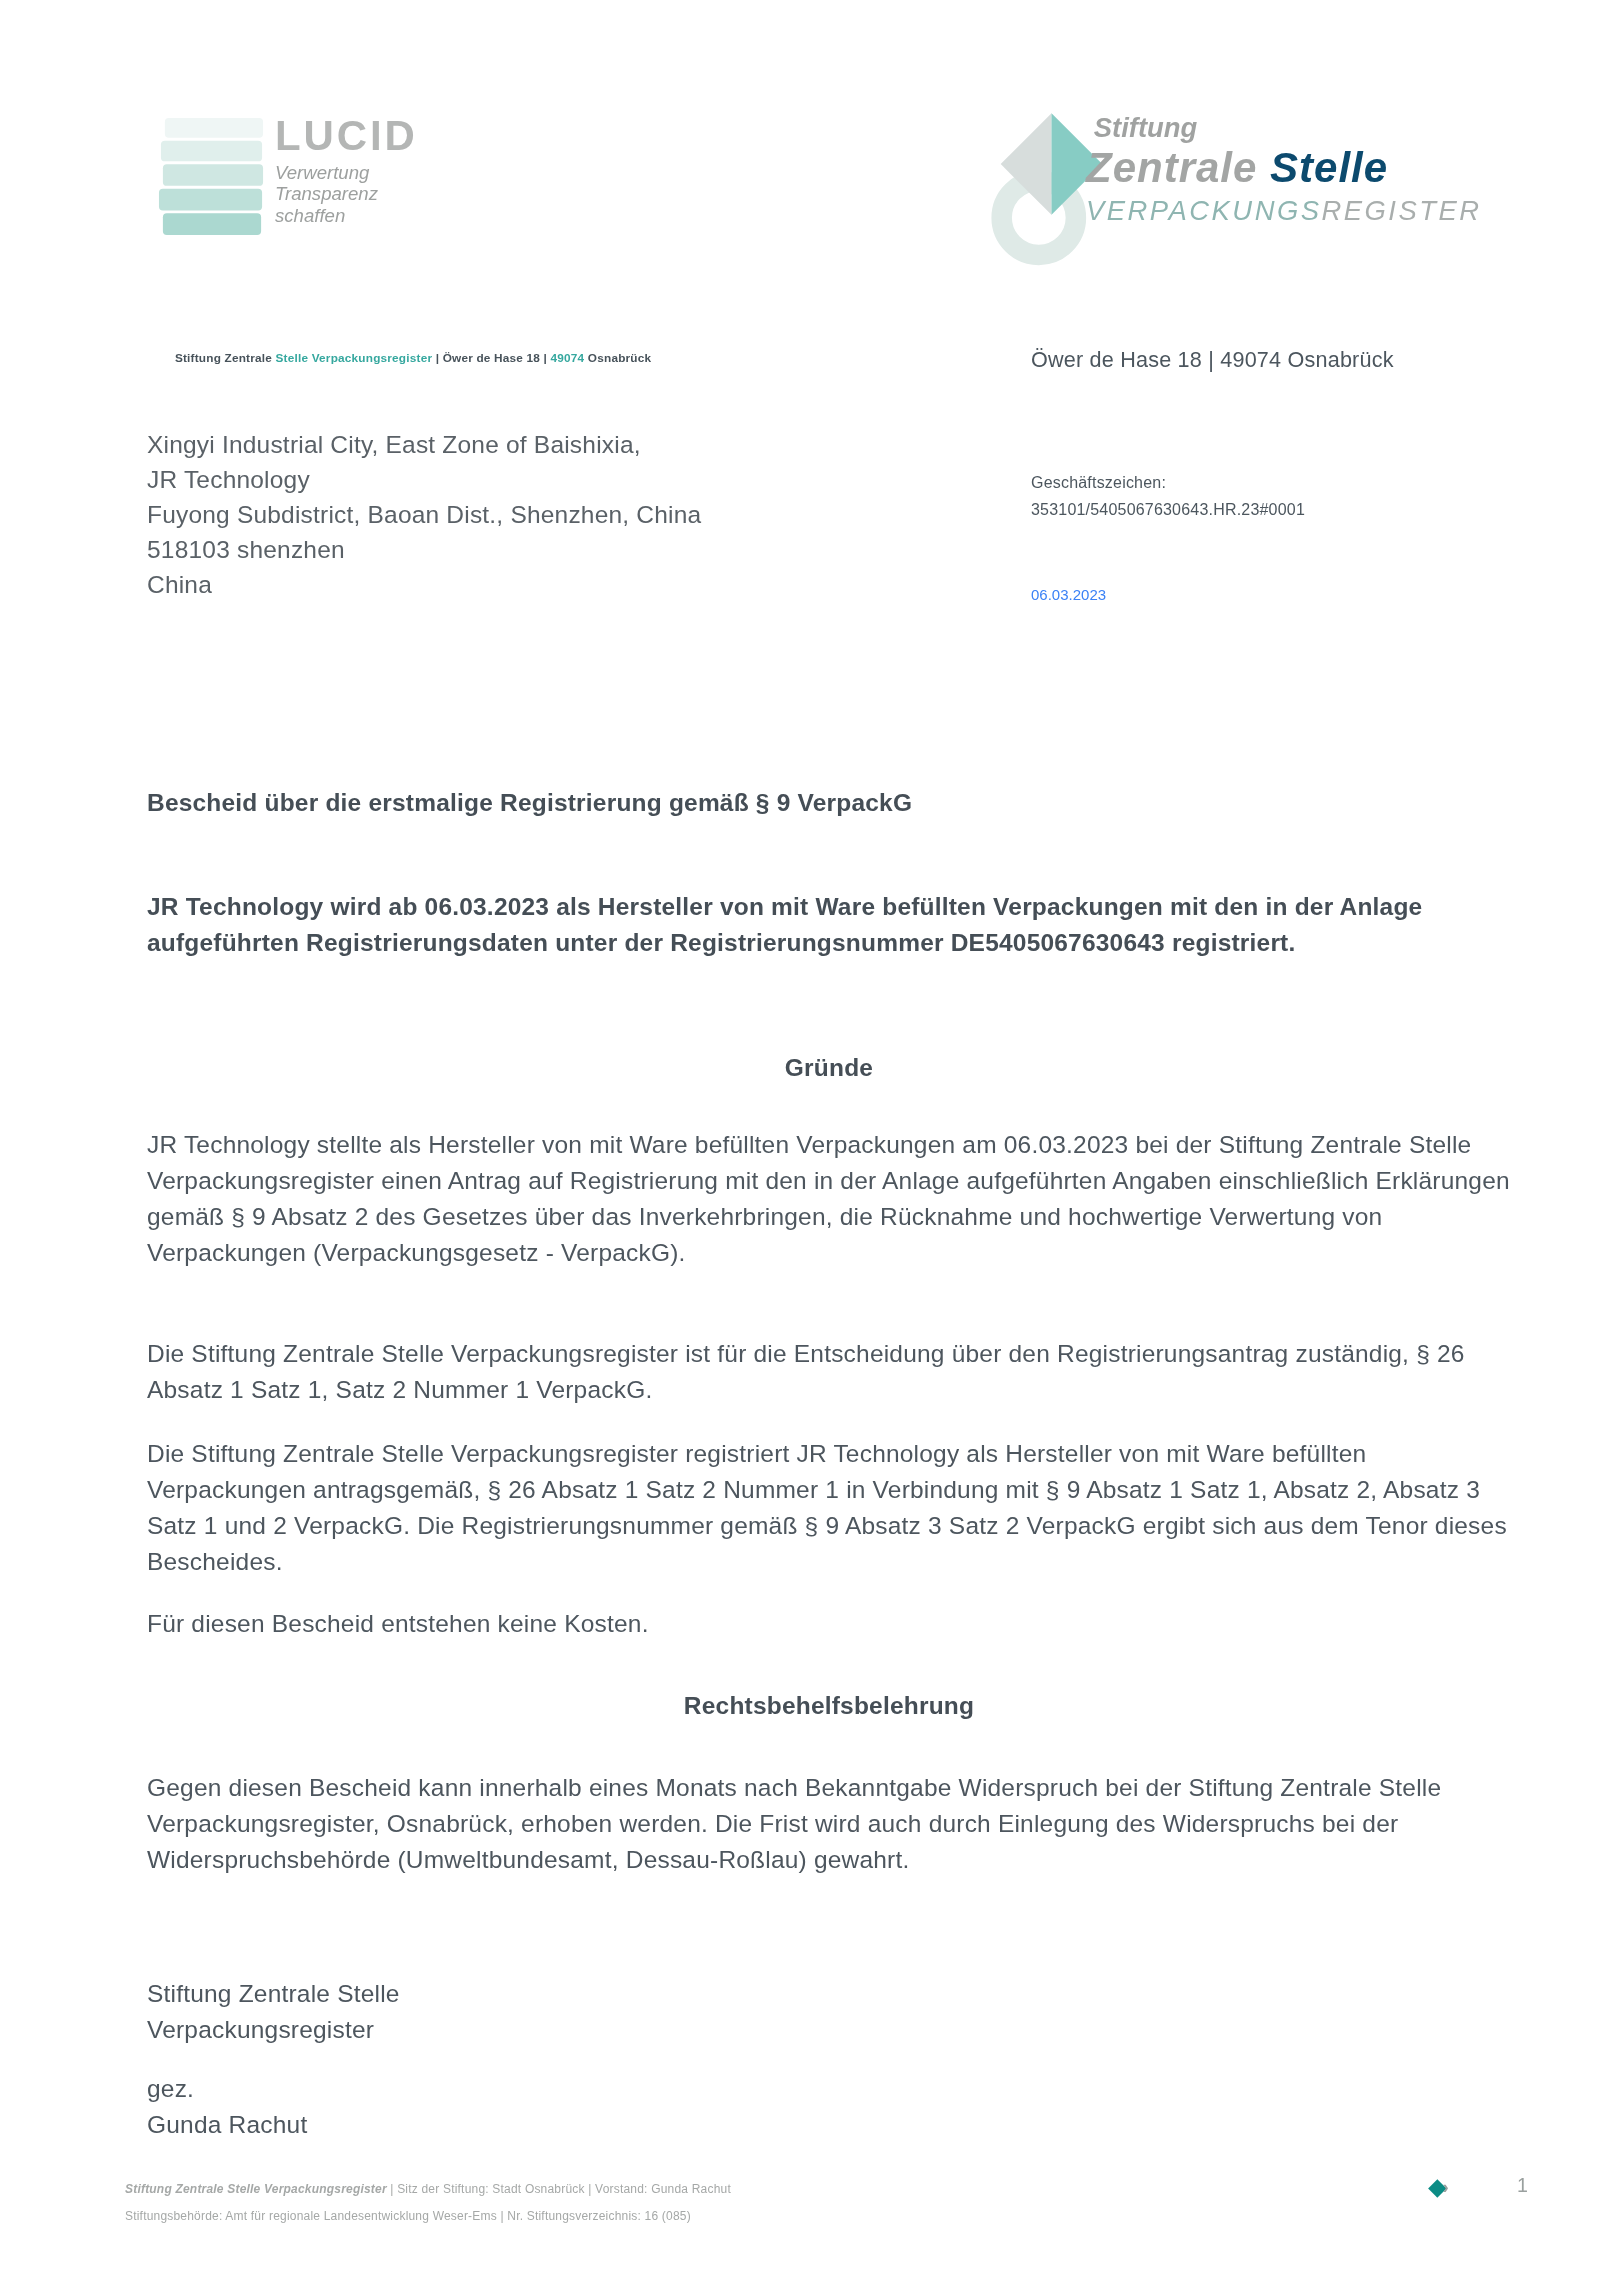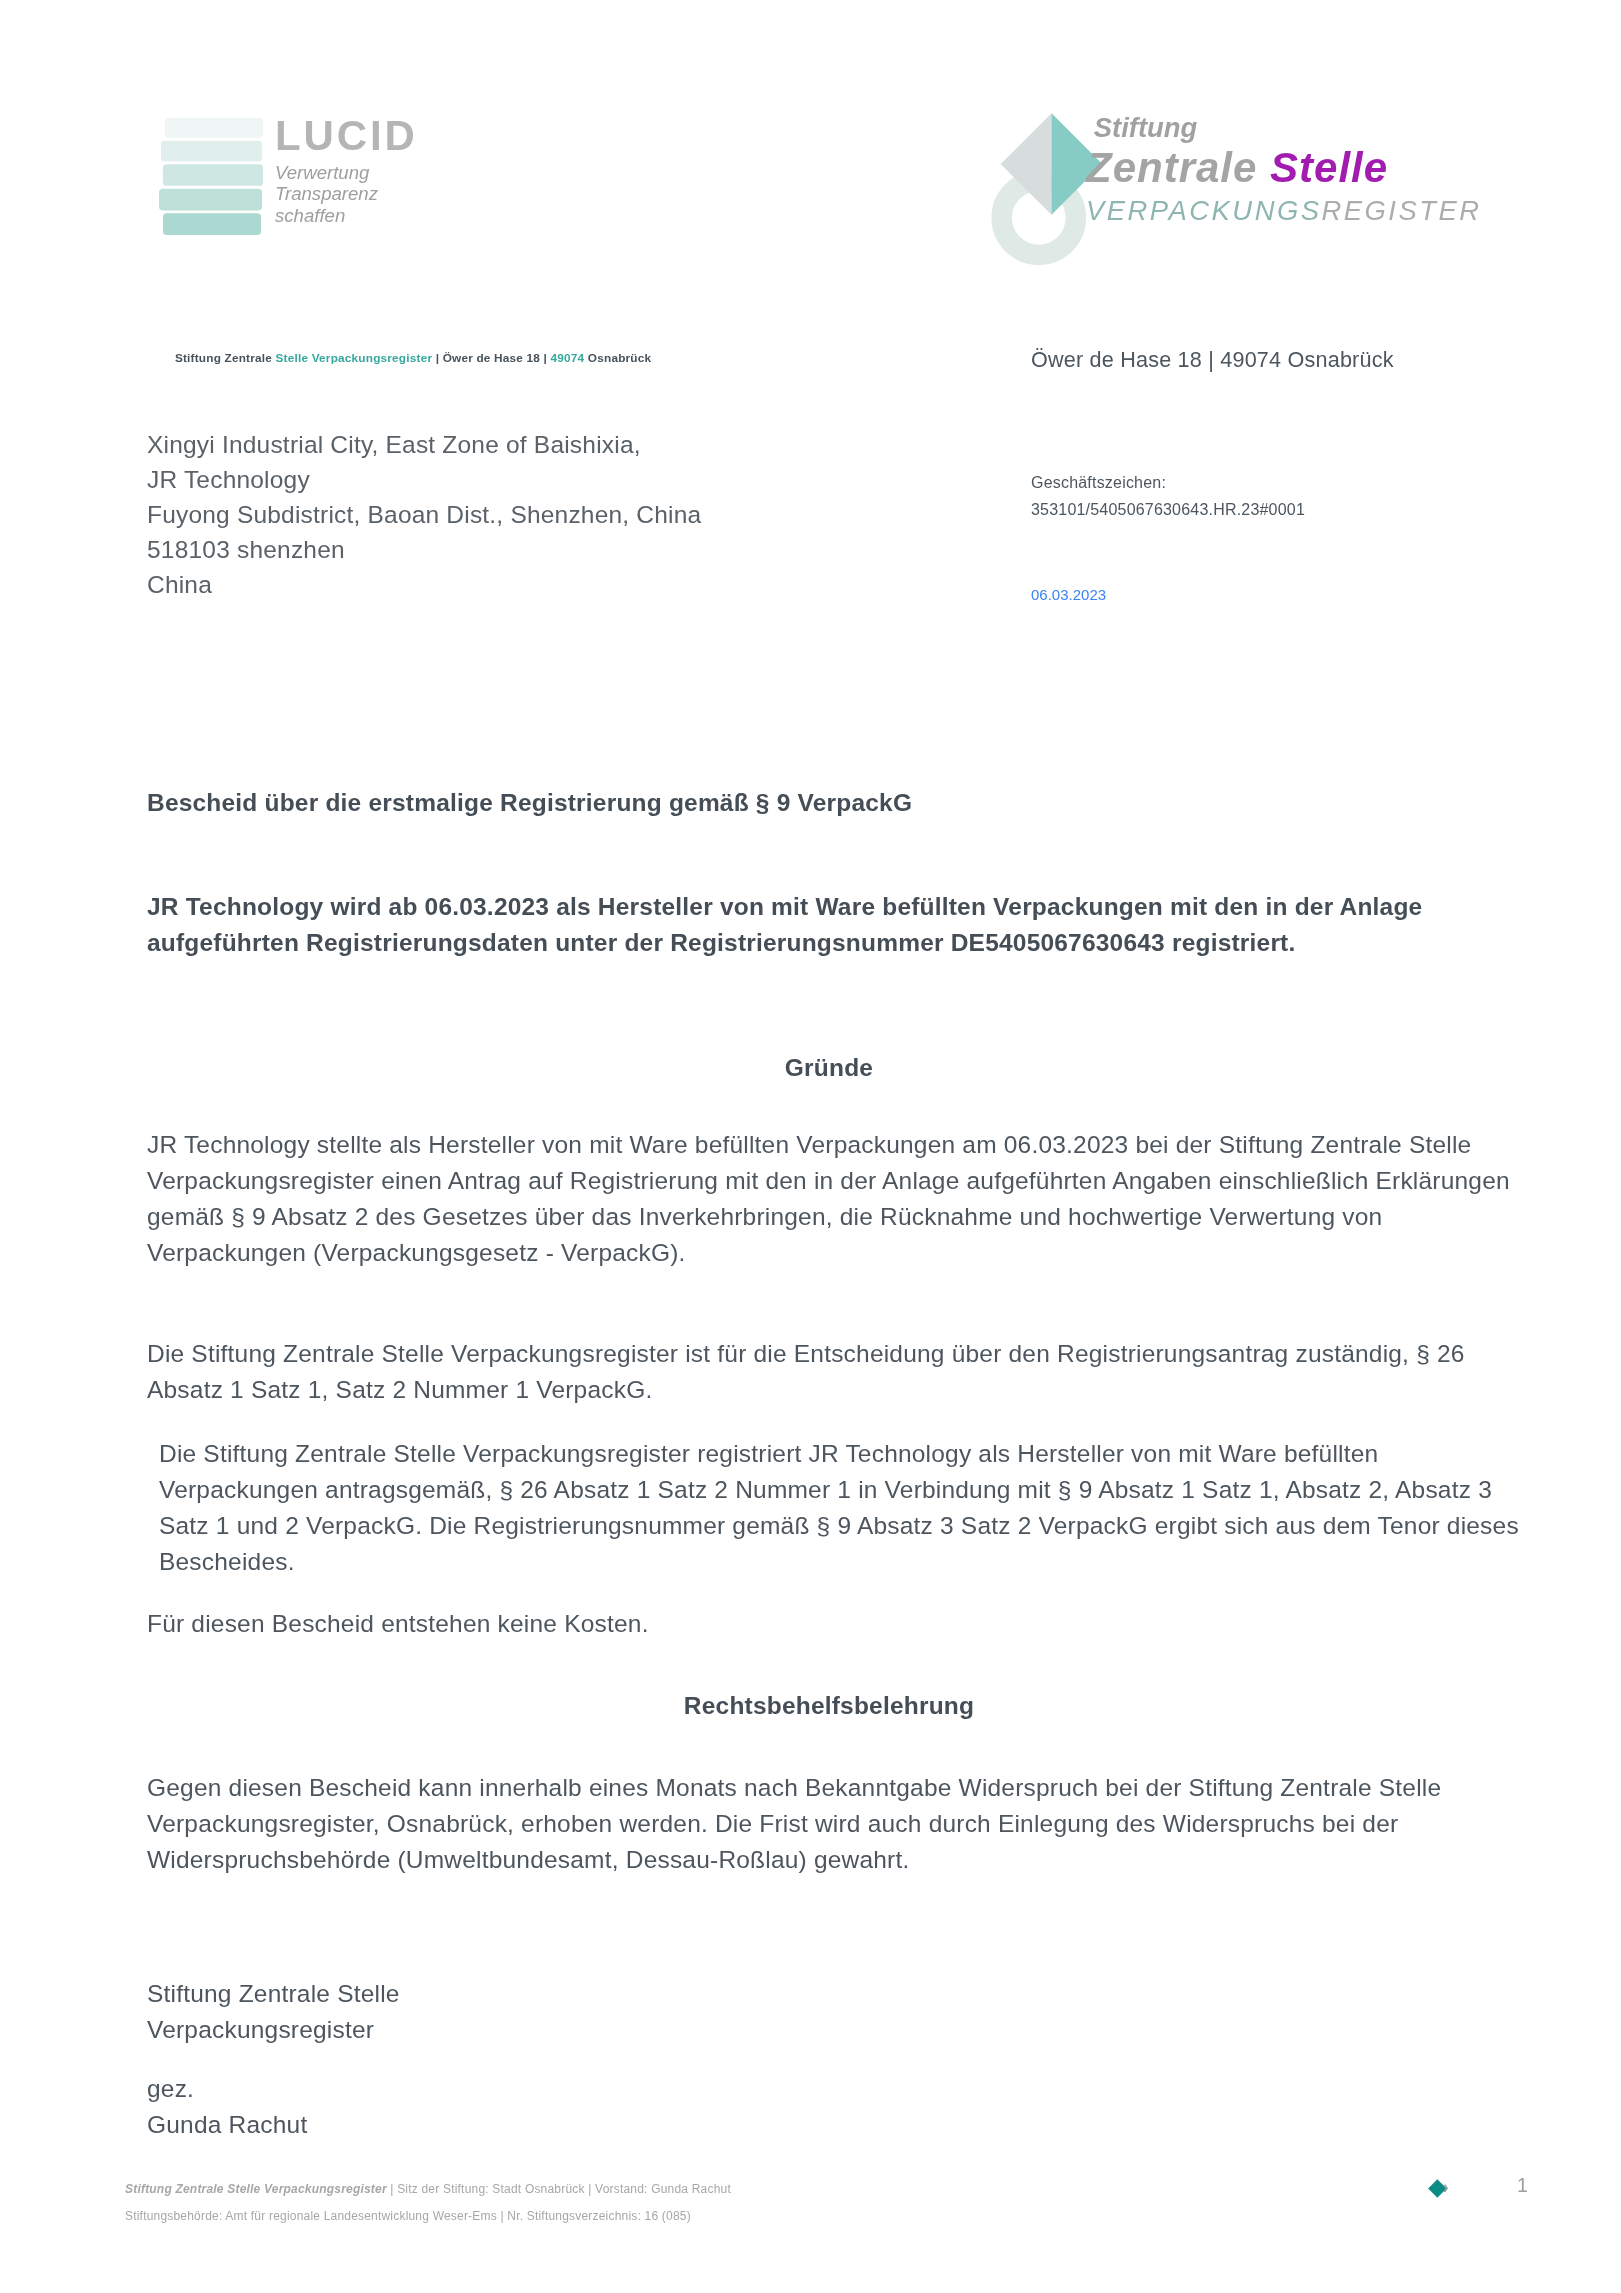--- a/index.html
+++ b/index.html
@@ -22,21 +22,21 @@
   }
   .zsvr-logo{position:absolute;left:988px;top:108px;}
   .zsvr-mark{position:absolute;left:0;top:2px;}
   .zsvr-text{position:absolute;left:98px;top:3.9px;white-space:nowrap;}
   .zsvr-stiftung{
     font-size:27.4px;font-weight:700;font-style:italic;color:#a0a2a1;line-height:31px;
     padding-left:7.8px;
   }
   .zsvr-line2{font-size:42px;font-weight:700;font-style:italic;line-height:49px;letter-spacing:1px;}
   .zsvr-zentrale{color:#a3a5a4;}
-  .zsvr-stelle{color:#a21caf;}
+  .zsvr-stelle{color:#0c4a6e;}
   .zsvr-line3{
     font-size:27.4px;font-style:italic;font-weight:400;color:#8fb5b1;
     letter-spacing:2.5px;line-height:33px;margin-top:2px;
   }
   .zsvr-register{color:#a9aead;}
   
   .sender-line{
     position:absolute;left:161px;top:337px;
     font-size:11.8px;font-weight:700;color:#4f4a46;white-space:pre;
     letter-spacing:0.2px;
@@ -66,21 +66,21 @@
     position:absolute;left:147px;width:1364px;
     font-size:24.5px;line-height:36px;color:#4d565e;letter-spacing:0.2px;
   }
   .bold{font-weight:700;color:#454e56;}
   .centered{text-align:center;}
   .pos-title{top:785px;}
   .pos-decision{top:889px;}
   .pos-h-gruende{top:1050px;}
   .pos-p1{top:1127px;}
   .pos-p2{top:1336px;}
-  .pos-p3{top:1436px;margin-left:12px;}
+  .pos-p3{top:1436px;}
   .pos-p4{top:1606px;}
   .pos-h-rechts{top:1688px;}
   .pos-p5{top:1770px;}
   .pos-signature{top:1976px;}
   .pos-signed{top:2071px;}
   
   .footer-text{
     position:absolute;left:125px;top:2176px;width:1137px;
     font-size:12px;line-height:26.5px;color:#a5a8a7;letter-spacing:0.2px;
   }

